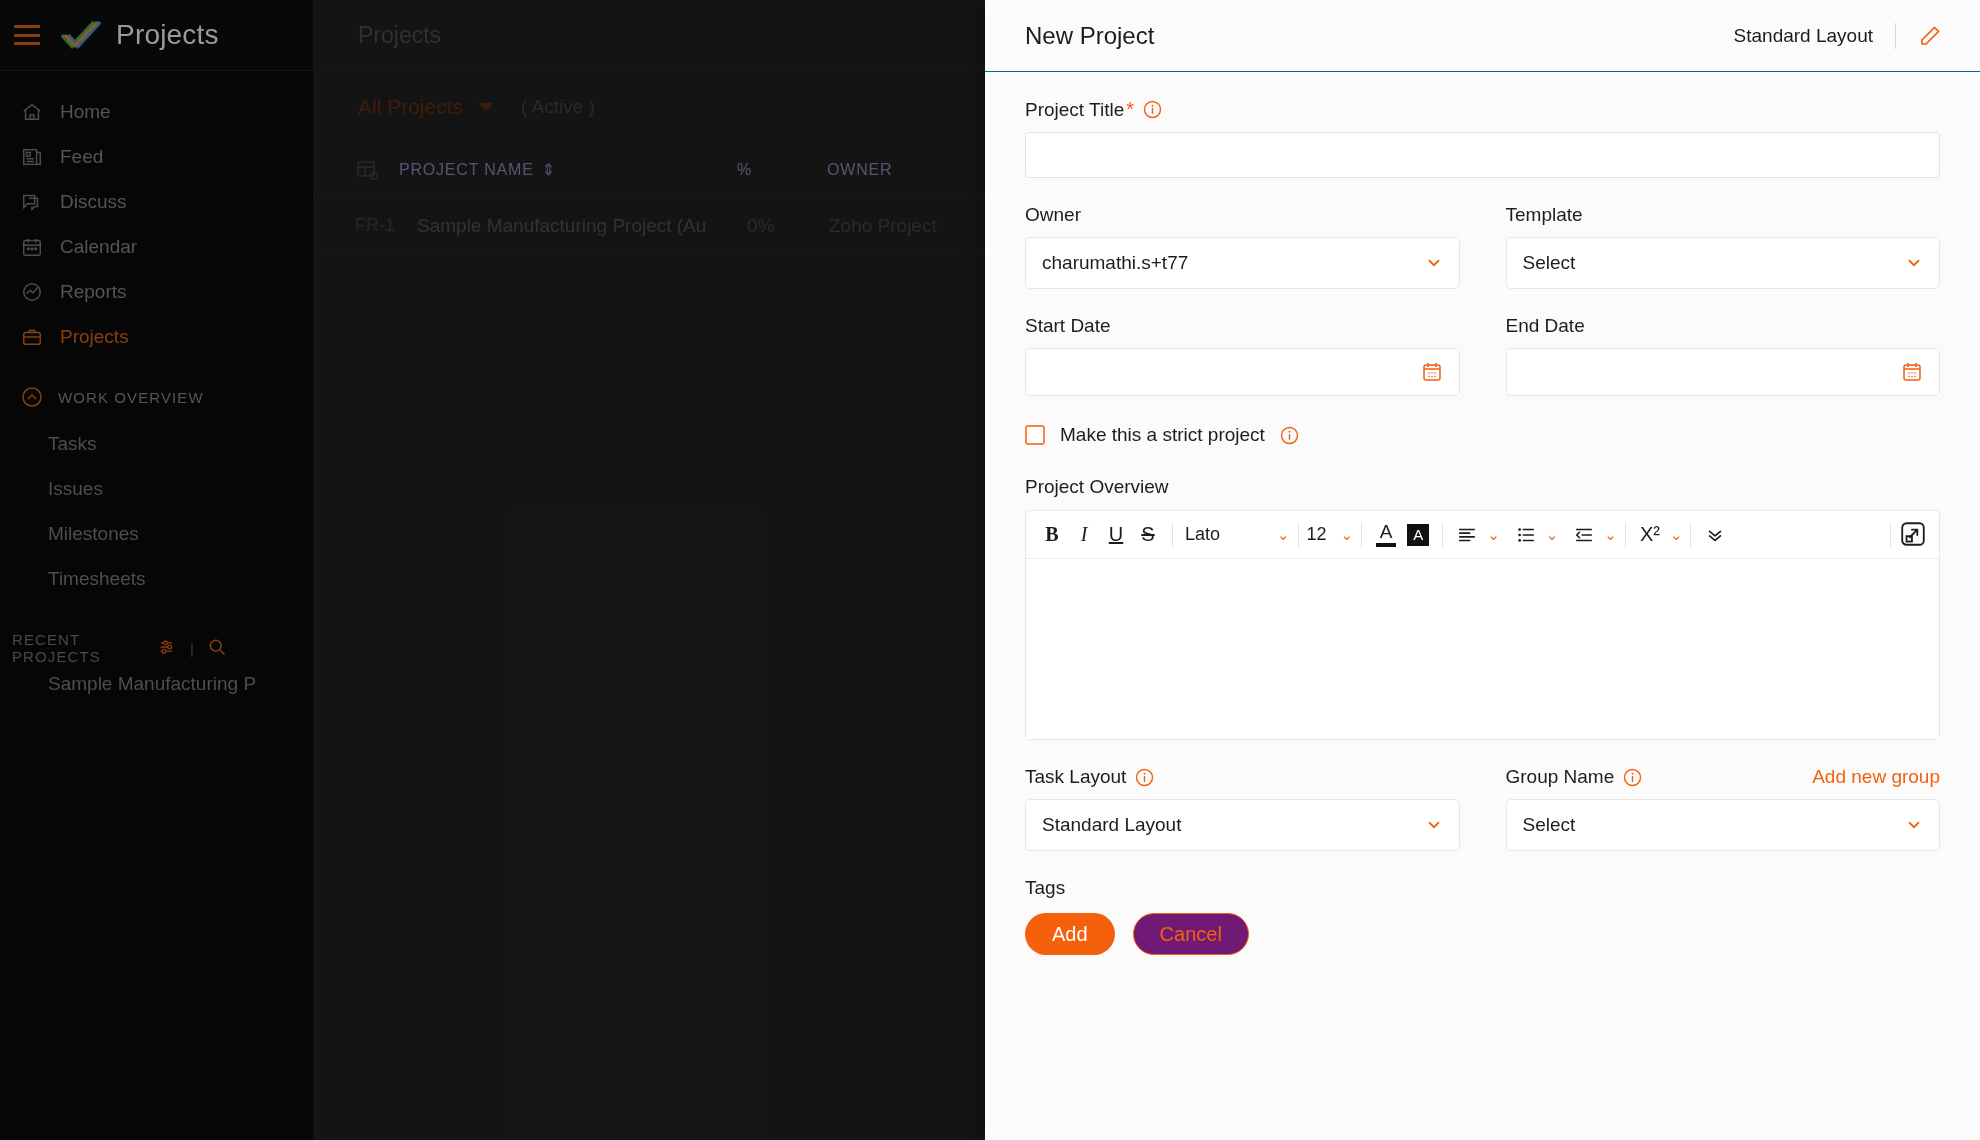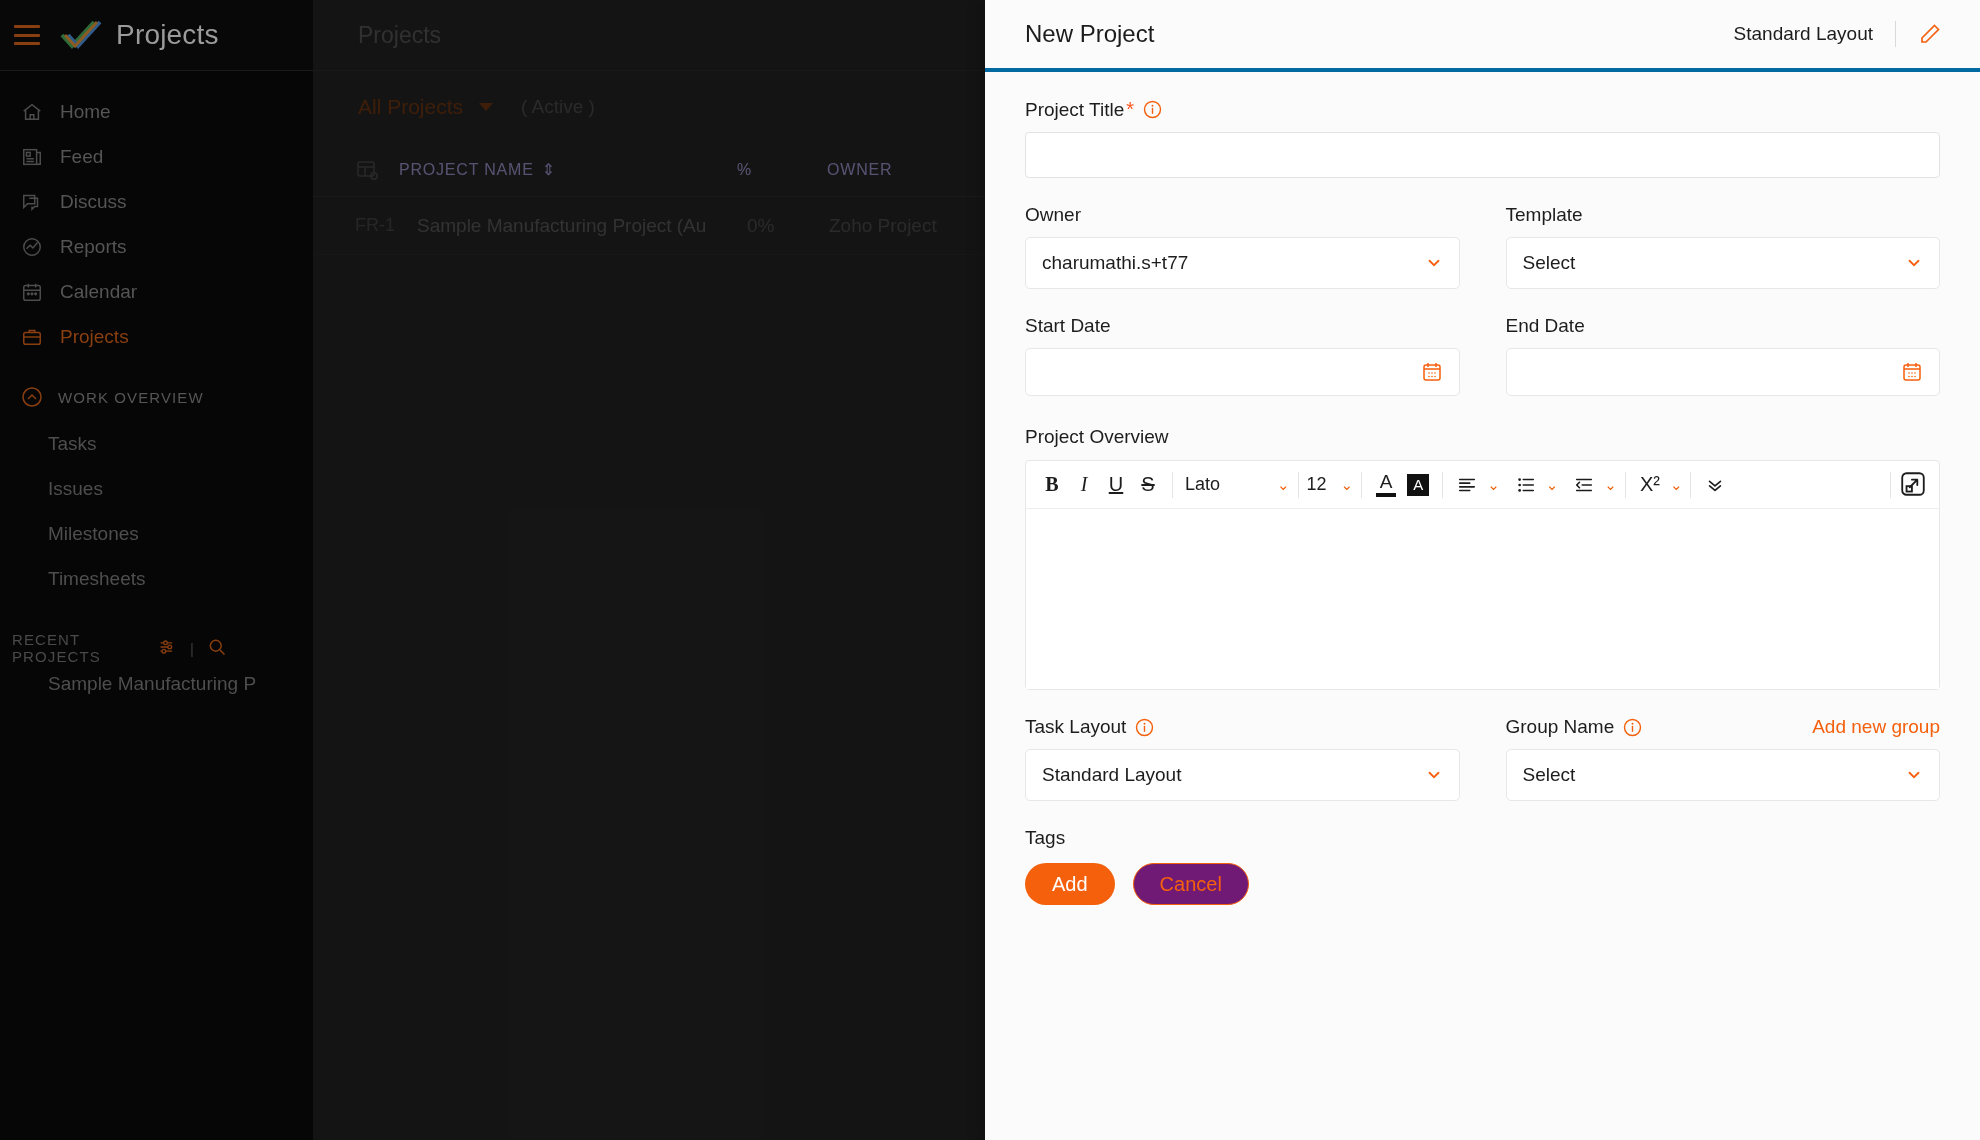--- a/index.html
+++ b/index.html
@@ -100,21 +100,21 @@
     background: #fbfbfb;
     box-shadow: -3px 0 14px rgba(0,0,0,.25);
     display: flex; flex-direction: column;
     overflow: hidden;
   }
   .panel-head {
     height: 72px; flex: 0 0 72px;
     display: flex; align-items: center;
     padding: 0 38px 0 40px;
     background: #fbfbfb;
-    border-bottom: 4px solid #0369a1;
+    border-bottom: 1px solid #0369a1;
   }
   .panel-title { font-size: 24px; color: #1c1c1c; }
   .panel-head-right { margin-left: auto; display: flex; align-items: center; gap: 22px; }
   .layout-name { font-size: 19px; color: #1c1c1c; }
   .vdiv { width: 1px; height: 26px; background: #d9d9d9; }
   .pencil { width: 24px; height: 24px; }
 
   .panel-body { flex: 1; padding: 26px 40px 0 40px; overflow: hidden; position: relative; }
 
   .fld-label { font-size: 19px; color: #1d1d1d; display: flex; align-items: center; gap: 9px; margin-bottom: 11px; }
@@ -236,37 +236,37 @@
             <svg viewBox="0 0 24 24" fill="none" stroke="#4d4d4d" stroke-width="1.6">
                 <path d="M3 5h12v9H7l-4 4z"></path>
                 <path d="M9 8h9v9h-3l-3 3v-3"></path>
               </svg>
           </span>
           <span>Discuss</span>
         </div>
         <div class="sb-item">
           <span class="sb-ico">
             <svg viewBox="0 0 24 24" fill="none" stroke="#4d4d4d" stroke-width="1.6">
-                <circle cx="12" cy="12" r="9"></circle>
-                <path d="M6 14l4-4 3 3 5-6"></path>
-              </svg>
-          </span>
-          <span>Reports</span>
-        </div>
-        <div class="sb-item">
-          <span class="sb-ico">
-            <svg viewBox="0 0 24 24" fill="none" stroke="#4d4d4d" stroke-width="1.6">
                 <rect x="3" y="5" width="18" height="16" rx="2"></rect>
                 <path d="M3 10h18M8 3v4M16 3v4"></path>
                 <circle cx="8" cy="14" r=".9" fill="#4d4d4d"></circle>
                 <circle cx="12" cy="14" r=".9" fill="#4d4d4d"></circle>
                 <circle cx="16" cy="14" r=".9" fill="#4d4d4d"></circle>
               </svg>
           </span>
           <span>Calendar</span>
+        </div>
+        <div class="sb-item">
+          <span class="sb-ico">
+            <svg viewBox="0 0 24 24" fill="none" stroke="#4d4d4d" stroke-width="1.6">
+                <circle cx="12" cy="12" r="9"></circle>
+                <path d="M6 14l4-4 3 3 5-6"></path>
+              </svg>
+          </span>
+          <span>Reports</span>
         </div>
         <div class="sb-item active">
           <span class="sb-ico">
             <svg viewBox="0 0 24 24" fill="none" stroke="#8a3f10" stroke-width="1.6">
                 <rect x="3" y="7" width="18" height="13" rx="2"></rect>
                 <path d="M9 7V5h6v2"></path>
                 <path d="M3 12h18"></path>
               </svg>
           </span>
           <span>Projects</span>
@@ -459,20 +459,31 @@
                   <circle cx="8" cy="15.5" r=".8" fill="#f4600c" stroke="none"></circle>
                   <circle cx="11" cy="15.5" r=".8" fill="#f4600c" stroke="none"></circle>
                   <circle cx="14" cy="15.5" r=".8" fill="#f4600c" stroke="none"></circle>
                 </svg>
             </span>
           </div>
         </div>
       </div>
 
       
+      <div class="check-row">
+        <span class="checkbox"></span>
+        <span class="check-label">Make this a strict project</span>
+        <span class="info-ico">
+          <svg viewBox="0 0 20 20" fill="none" stroke="#f4600c" stroke-width="1.5">
+              <circle cx="10" cy="10" r="8.4"></circle>
+              <path d="M10 9v5" stroke-linecap="round"></path>
+              <circle cx="10" cy="6" r="1" fill="#f4600c" stroke="none"></circle>
+            </svg>
+        </span>
+      </div>
 
       
       <div class="fld-label" style="margin-top:30px;">
         <span>Project Overview</span>
       </div>
       <div class="editor-wrap">
         <div class="toolbar">
           <span class="tb-btn tb-b">B</span>
           <span class="tb-btn tb-i">I</span>
           <span class="tb-btn tb-u">U</span>

